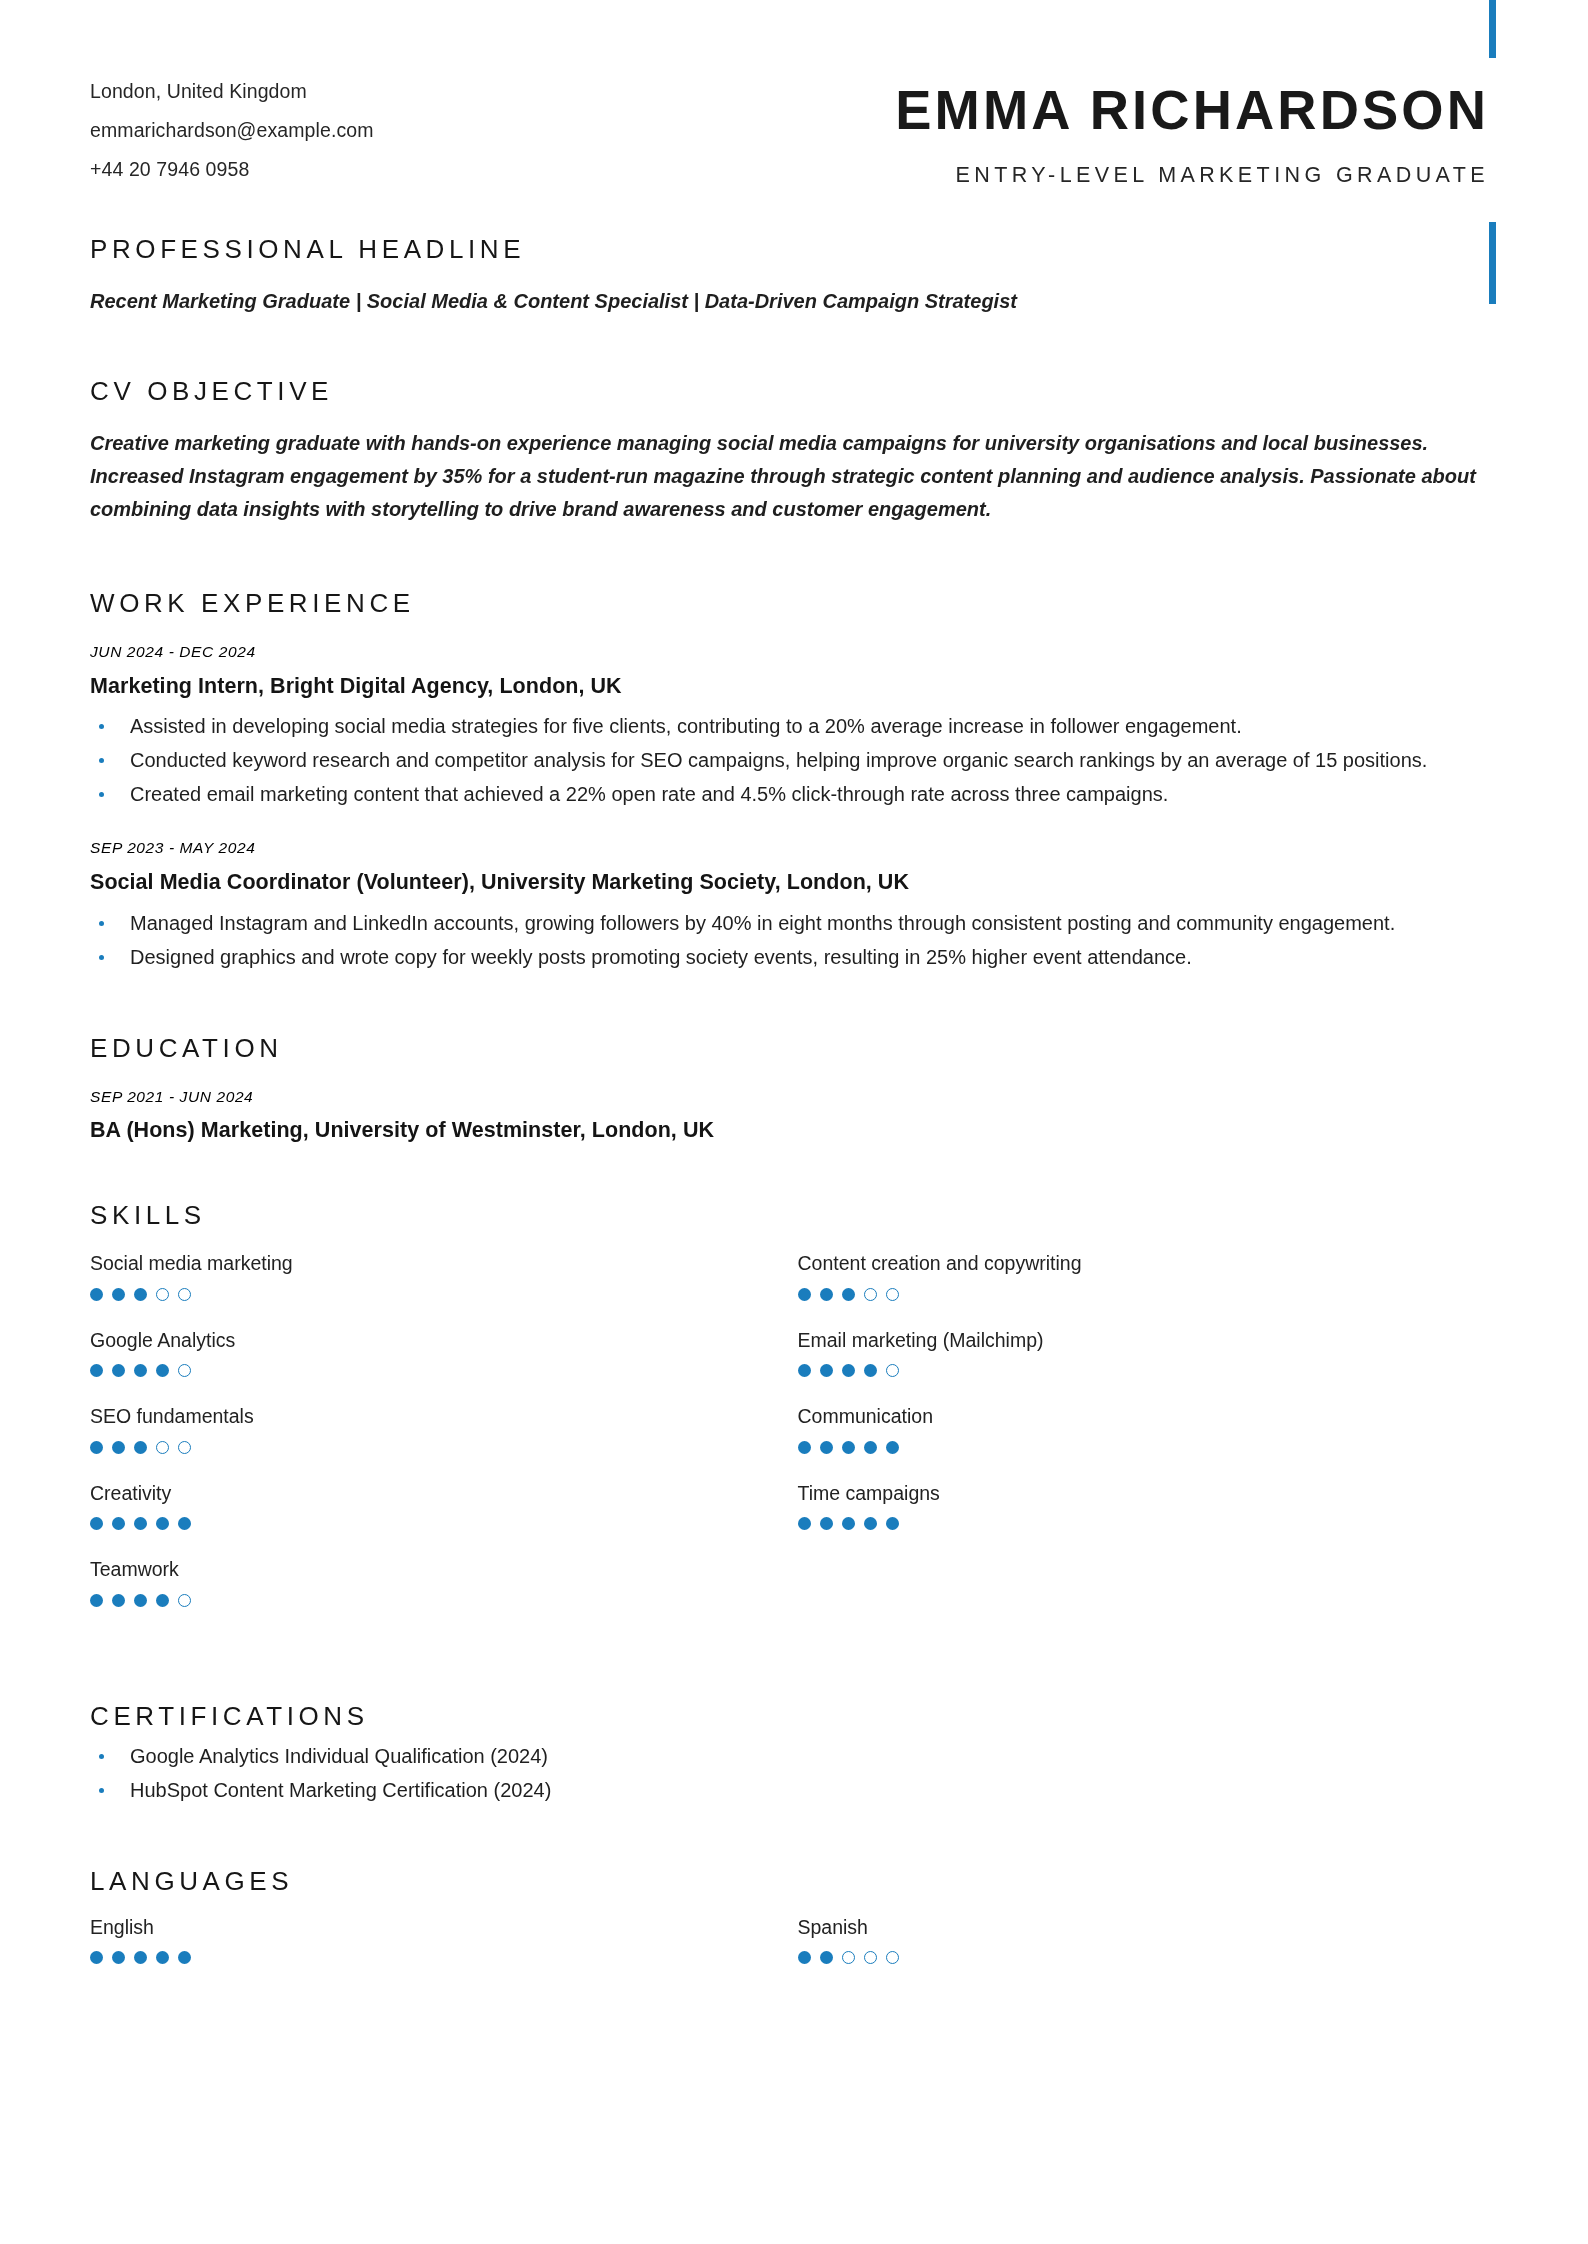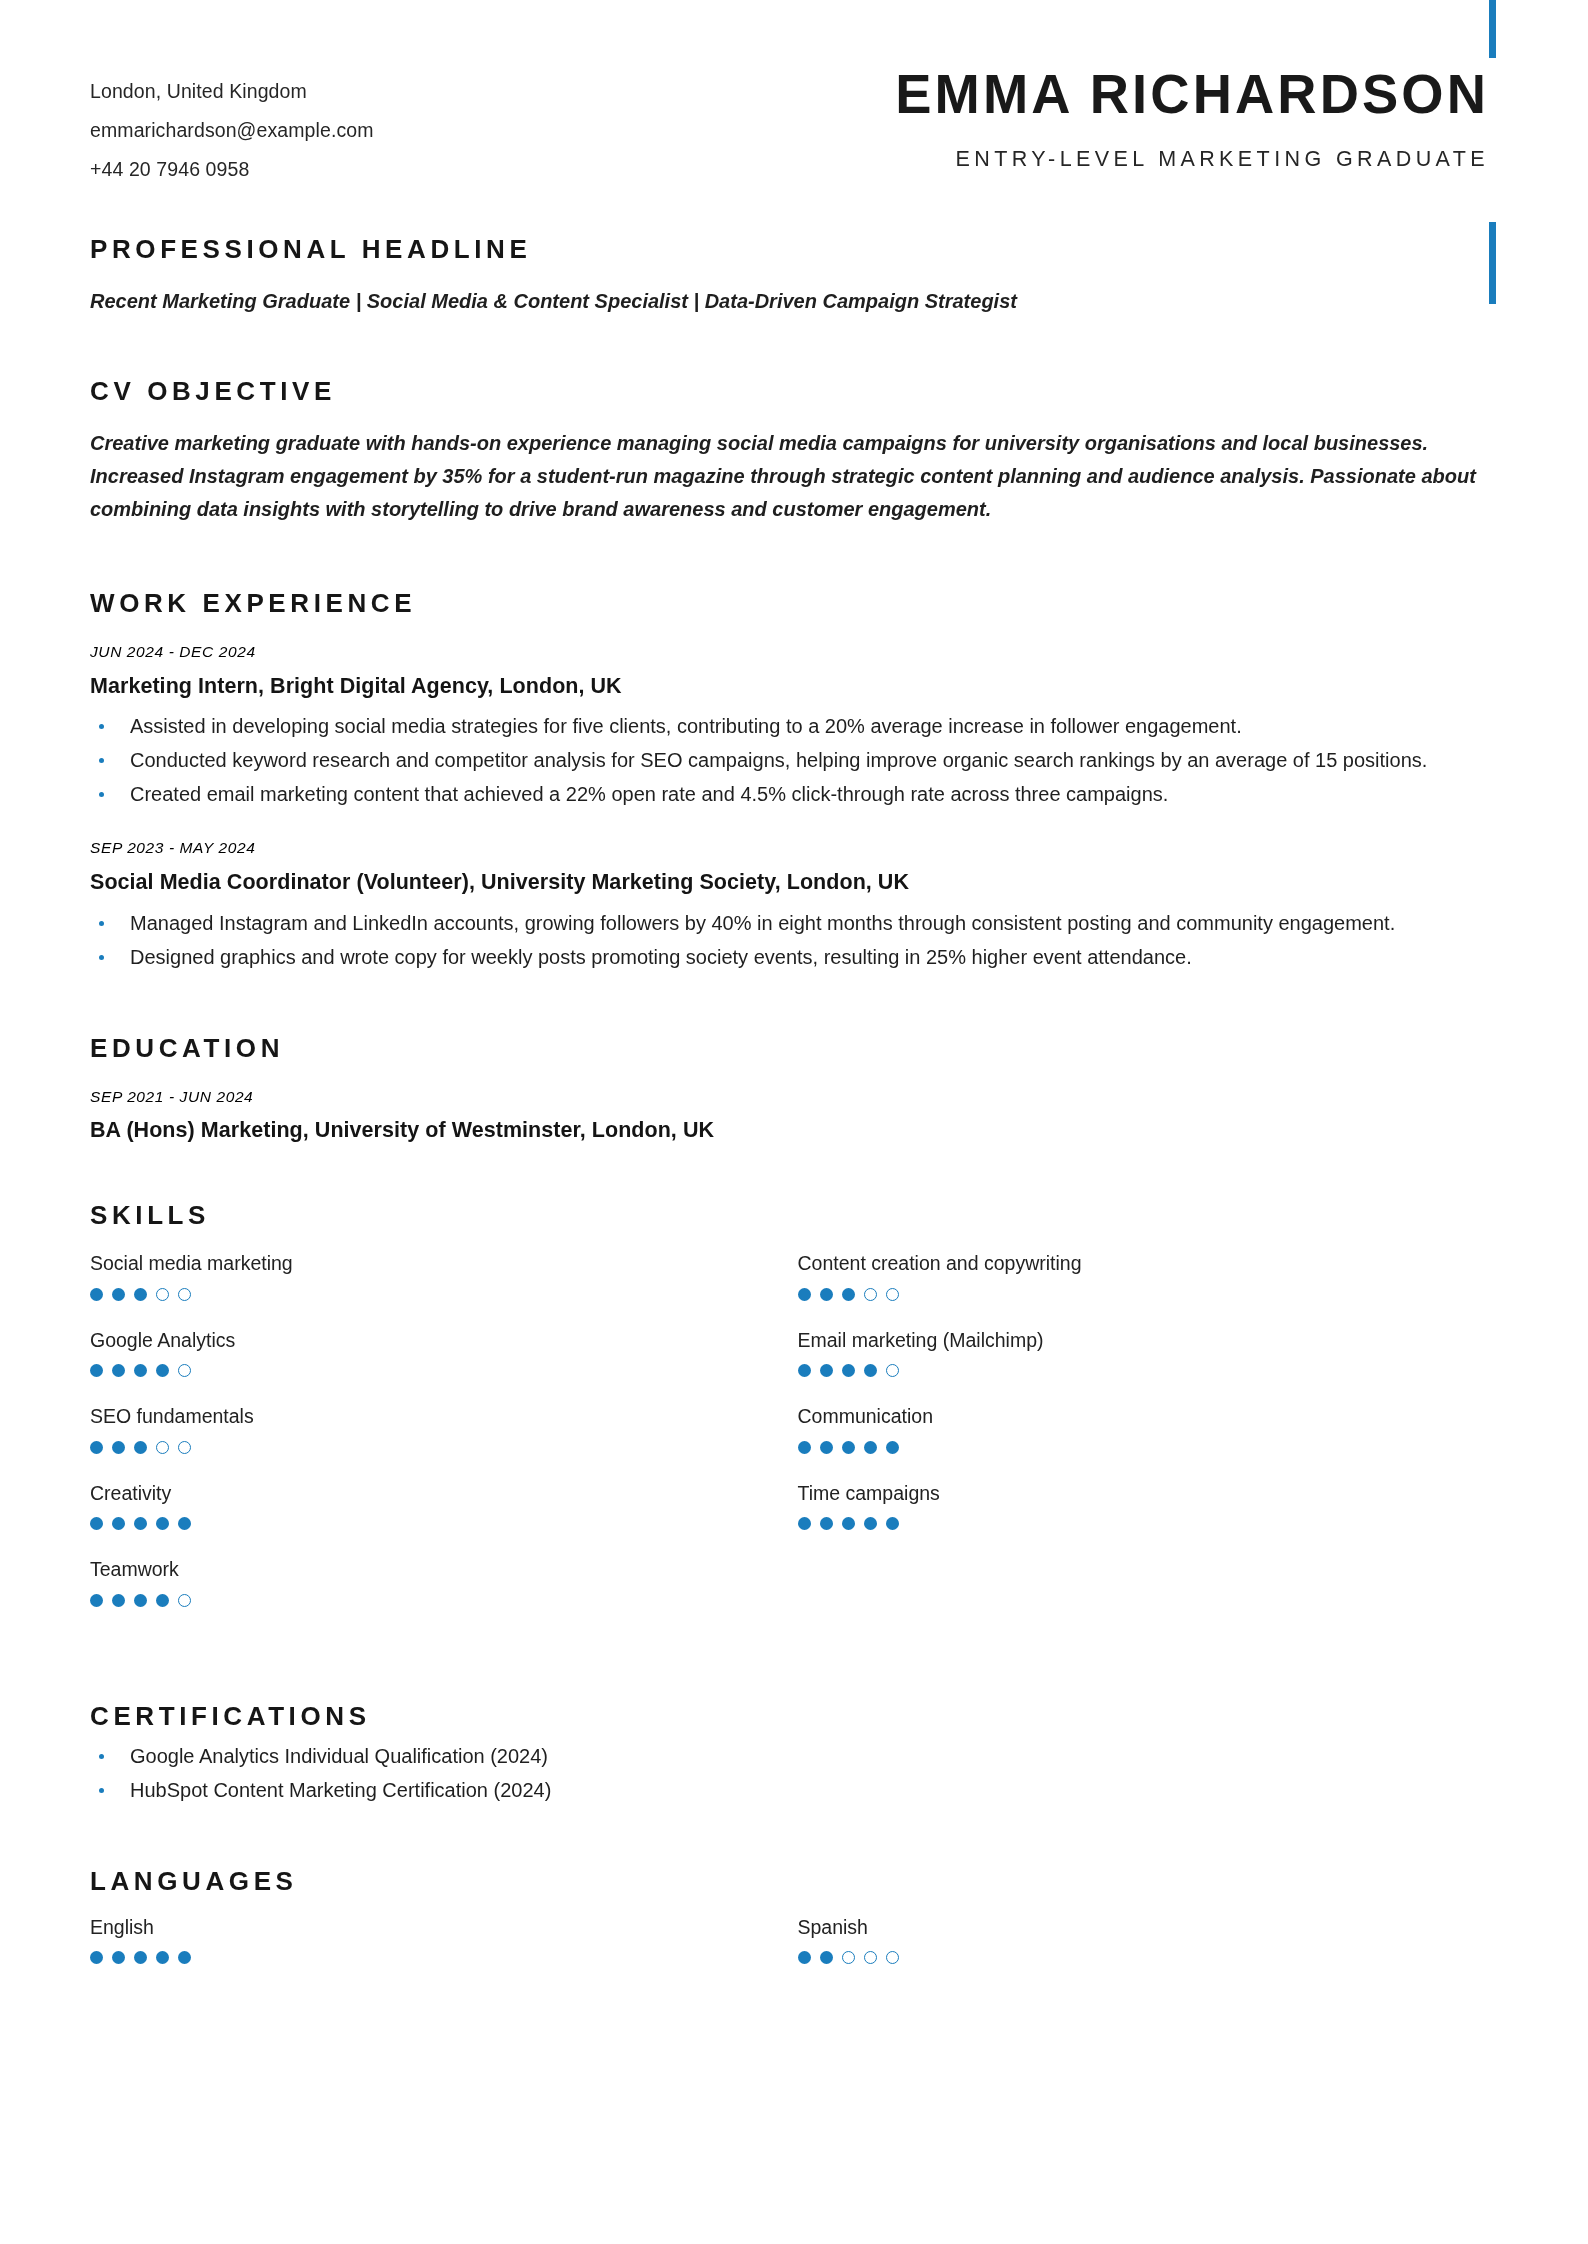--- a/index.html
+++ b/index.html
@@ -50,21 +50,21 @@
     font-size: 19.5px;
     line-height: 39px;
     letter-spacing: 0.1px;
     color: #262626;
     font-weight: 400;
   }
 
   .identity {
     position: absolute;
     right: 99px;
-    top: 66px;
+    top: 82px;
     text-align: right;
     width: 960px;
   }
   .full-name {
     font-family: "Liberation Sans Narrow", "Liberation Sans", sans-serif;
     font-size: 56px;
     font-weight: 700;
     letter-spacing: 3.2px;
     line-height: 1.0;
     color: #191919;
@@ -80,21 +80,21 @@
     color: #262626;
     white-space: nowrap;
   }
 
   
   .section { padding: 0 99px 0 90px; }
 
   .section-title {
     font-family: "Liberation Sans Narrow", "Liberation Sans", sans-serif;
     font-size: 26px;
-    font-weight: 700;
+    font-weight: 400;
     letter-spacing: 4.6px;
     color: #161616;
     text-transform: uppercase;
     line-height: 1;
   }
 
   .italic-body {
     font-size: 20px;
     font-style: italic;
     line-height: 33px;

